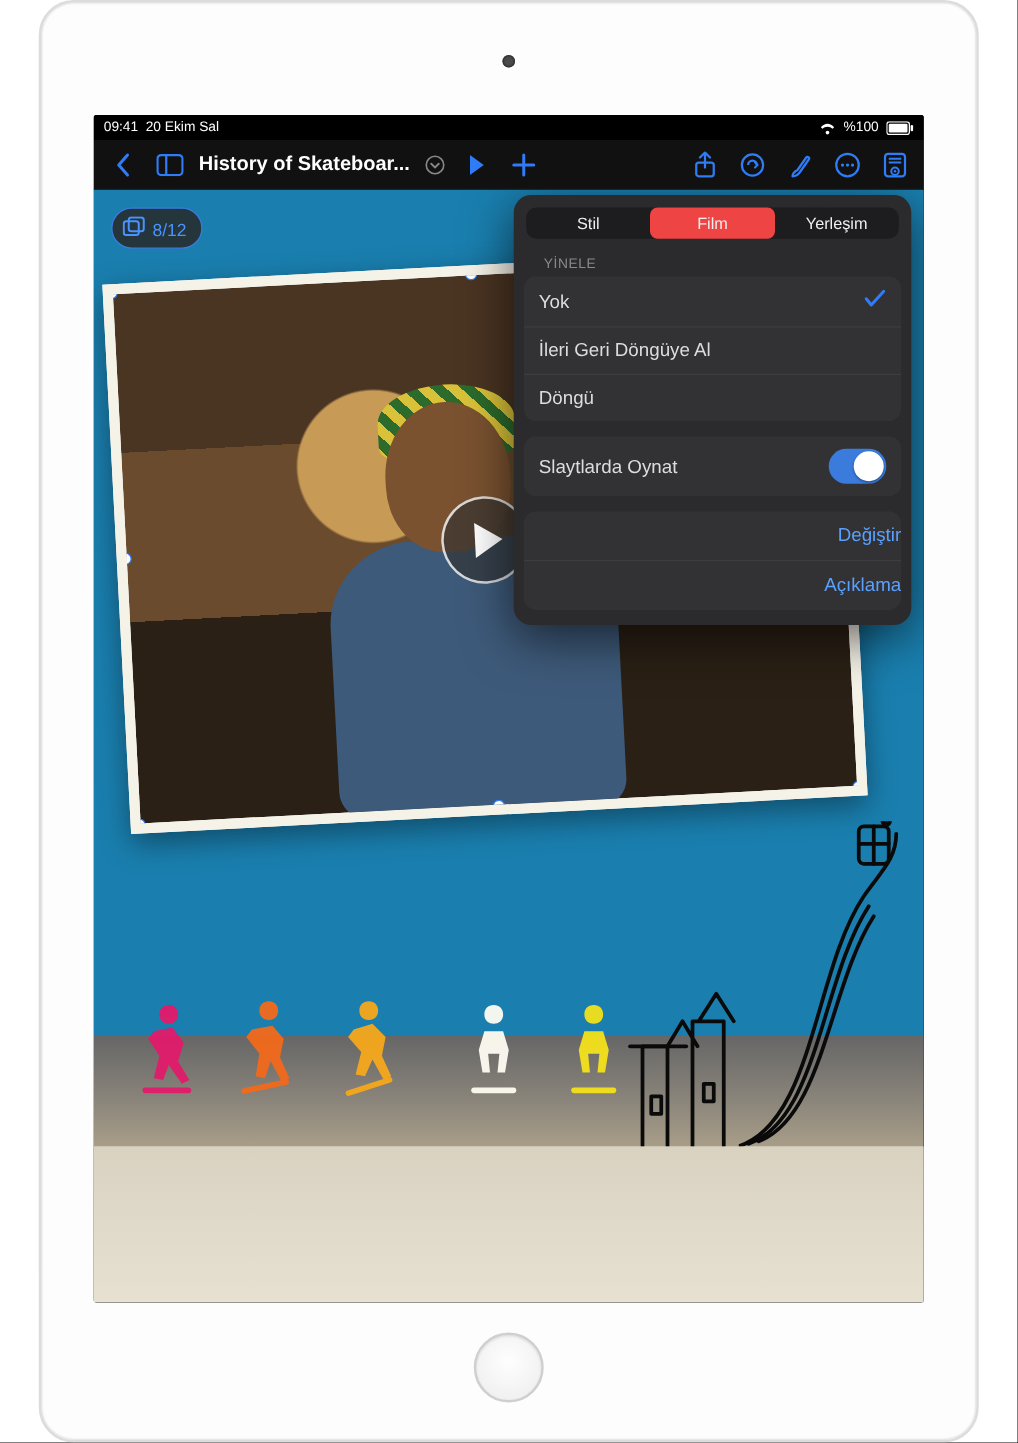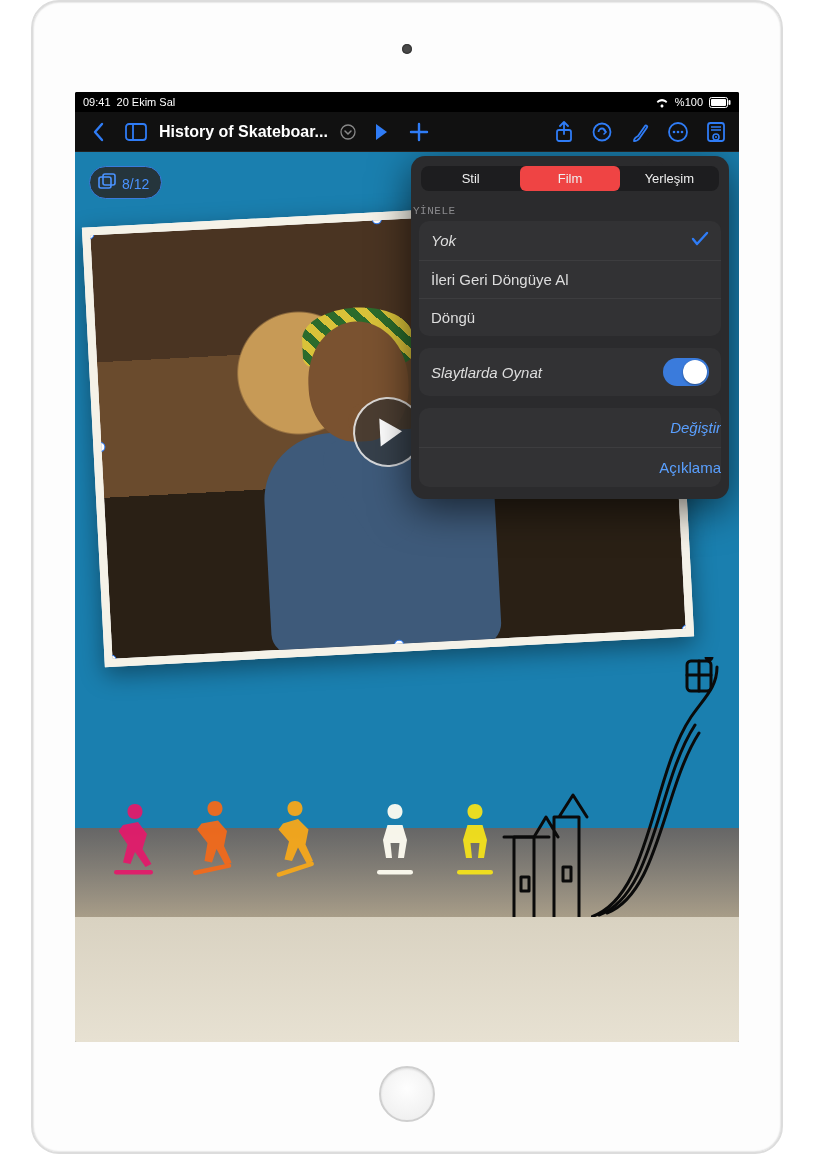--- a/index.html
+++ b/index.html
@@ -159,29 +159,29 @@
     display:flex; margin:10px 10px 4px;
     background:#1d1d1f; border-radius:8px; padding:0;
   }
   .seg-item {
     flex:1; text-align:center; padding:5px 0;
     font-size:13px; color:#eee; border-radius:6px;
   }
   .seg-item.sel { background:#ef4444; }
   .section-label {
     font-size:11px; color:#8a8a8d; letter-spacing:.5px;
-    padding:10px 2px 4px; text-transform:uppercase;font-family:Liberation Mono, monospace;
+    padding:10px 24px 4px; text-transform:uppercase;
   }
   .cell-group { margin:0 8px 12px; background:#323234; border-radius:10px; overflow:hidden;}
   .cell {
     display:flex; align-items:center;
     padding:10px 12px;
     border-top:1px solid #3d3d3f;
   }
-  .cell:first-child{border-top:none;font-style:italic;}
+  .cell:first-child{border-top:none;}
   .cell-label{flex:1;}
   .chk { color:#2f7cf6; }
   .toggle {
     width:46px;height:28px;border-radius:14px;background:#3a7bdc; position:relative;
   }
   .toggle::after{
     content:"";position:absolute;right:2px;top:2px;width:24px;height:24px;border-radius:50%;
     background:#fff; box-shadow:0 1px 2px rgba(0,0,0,.4);
   }
   .btn-row { text-align:center; padding:11px 0; color:#5aa0ff; }

